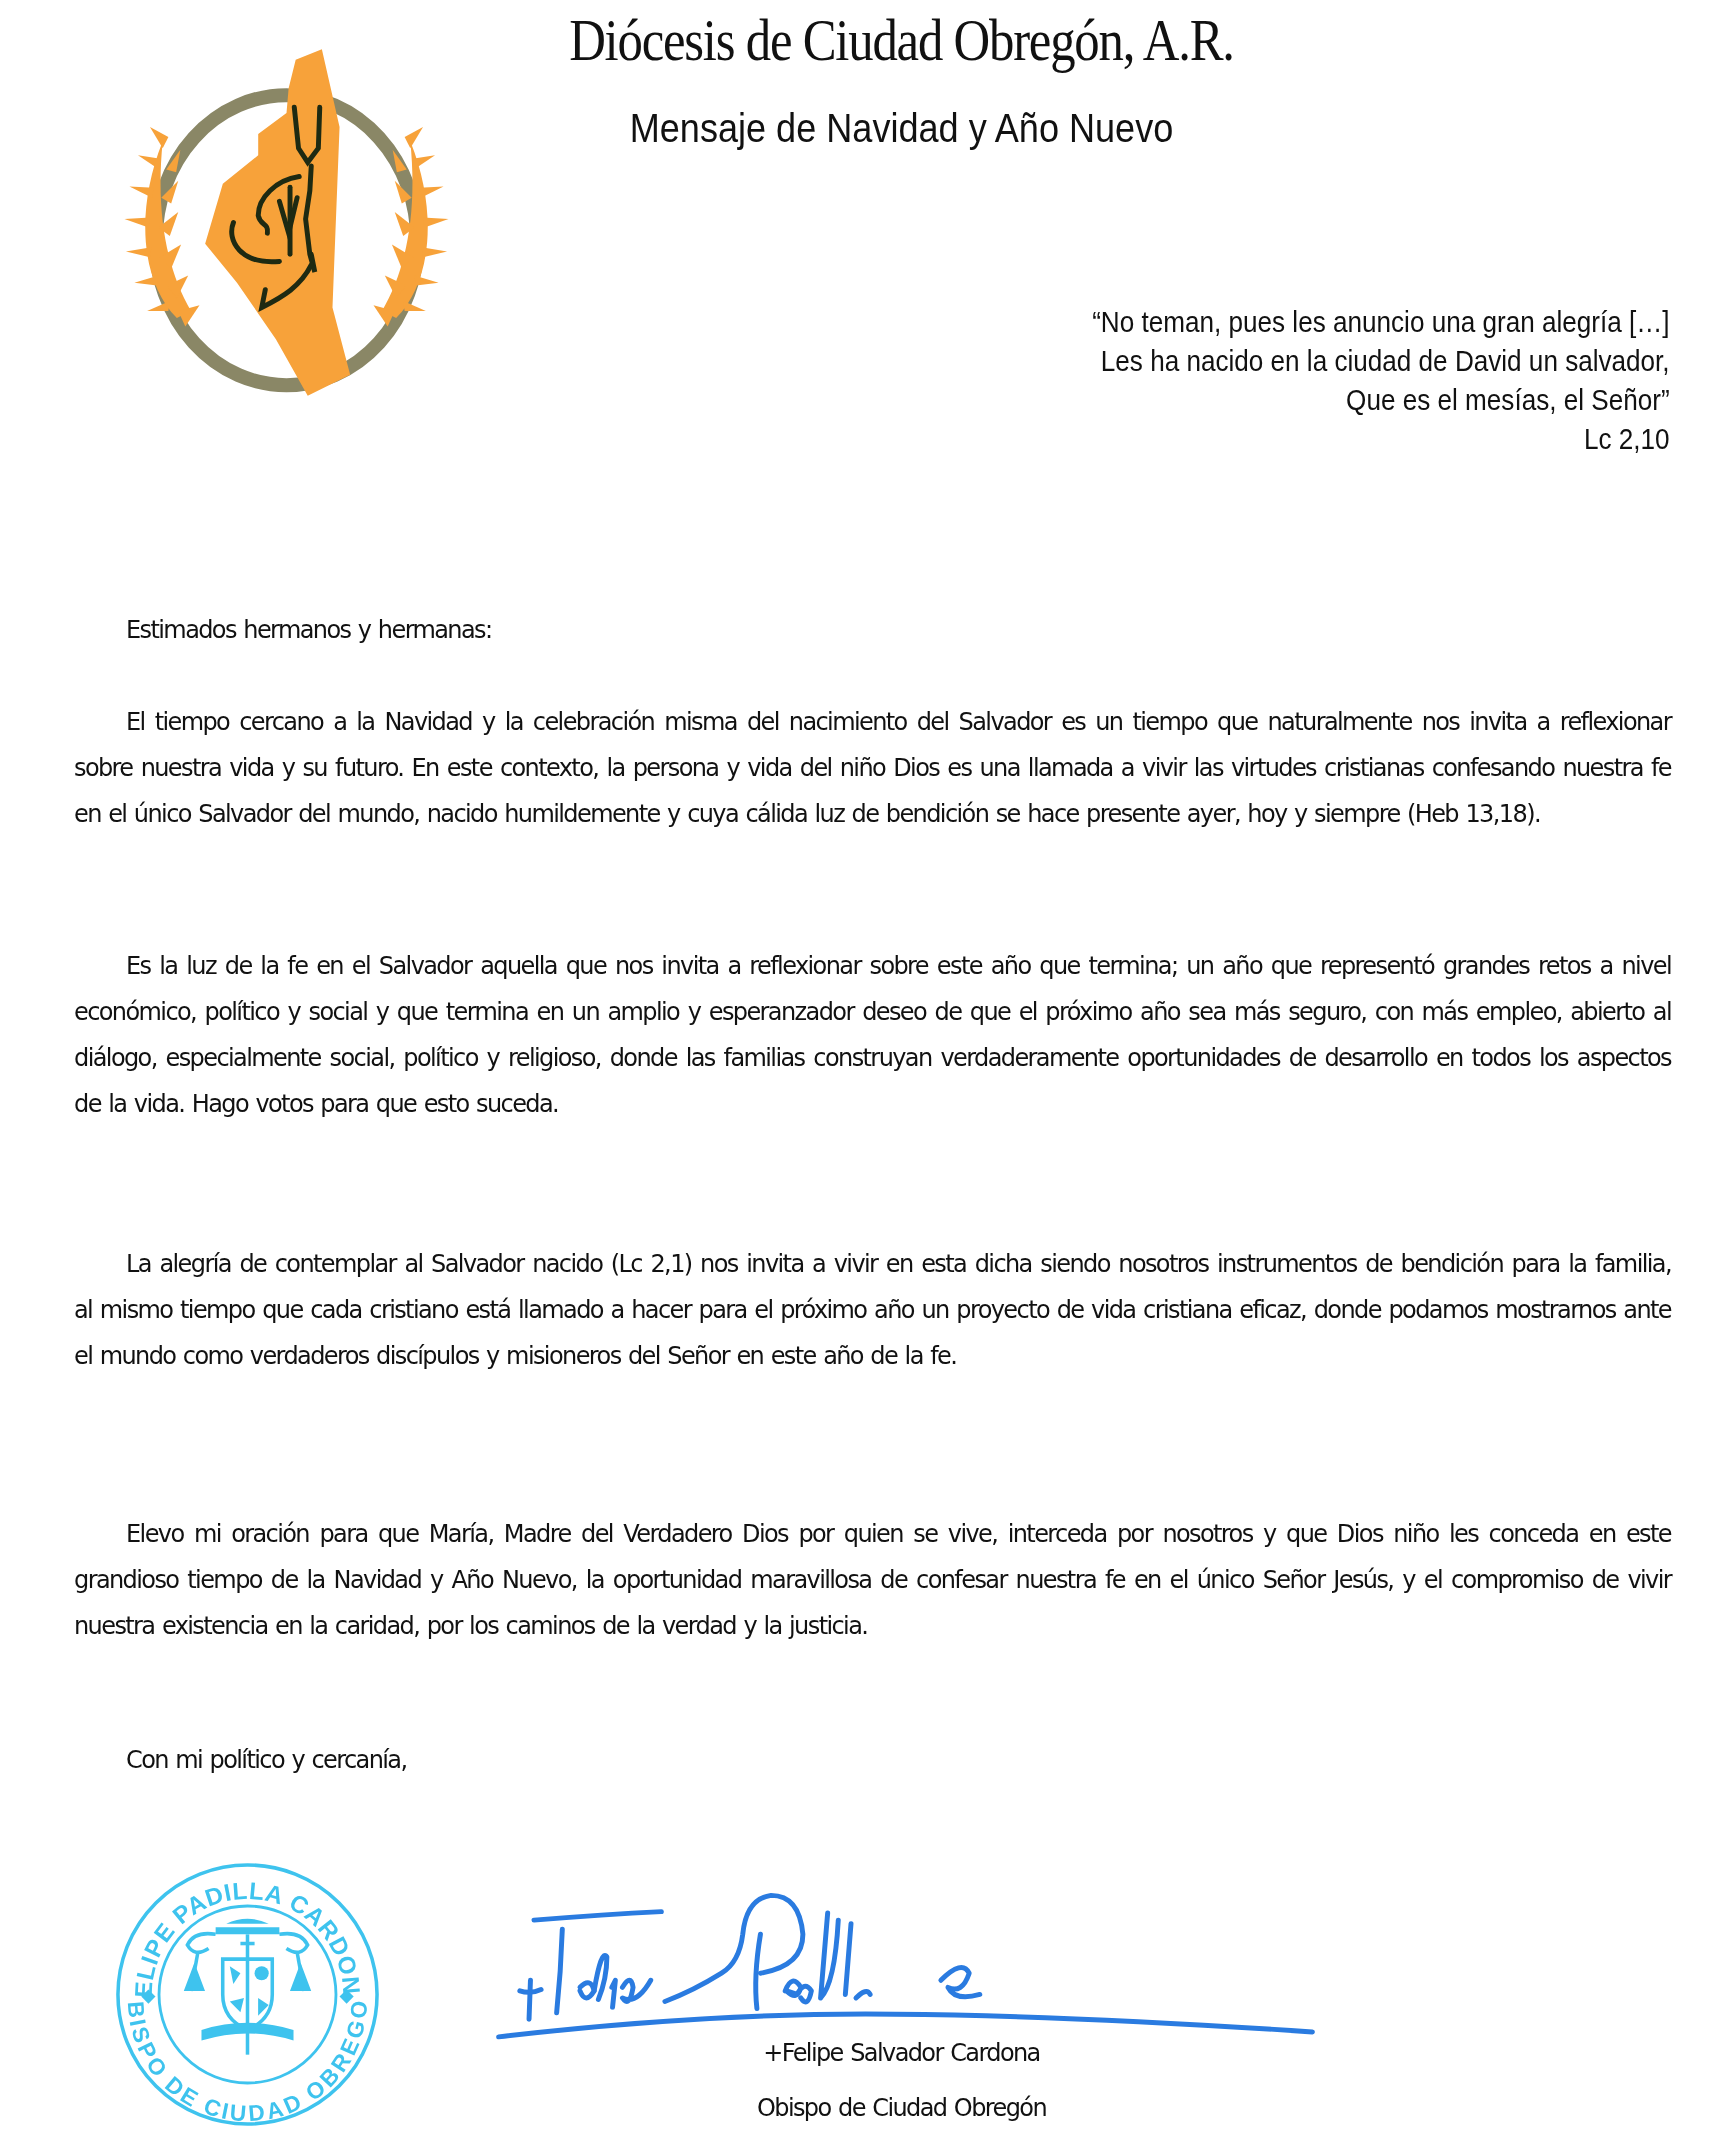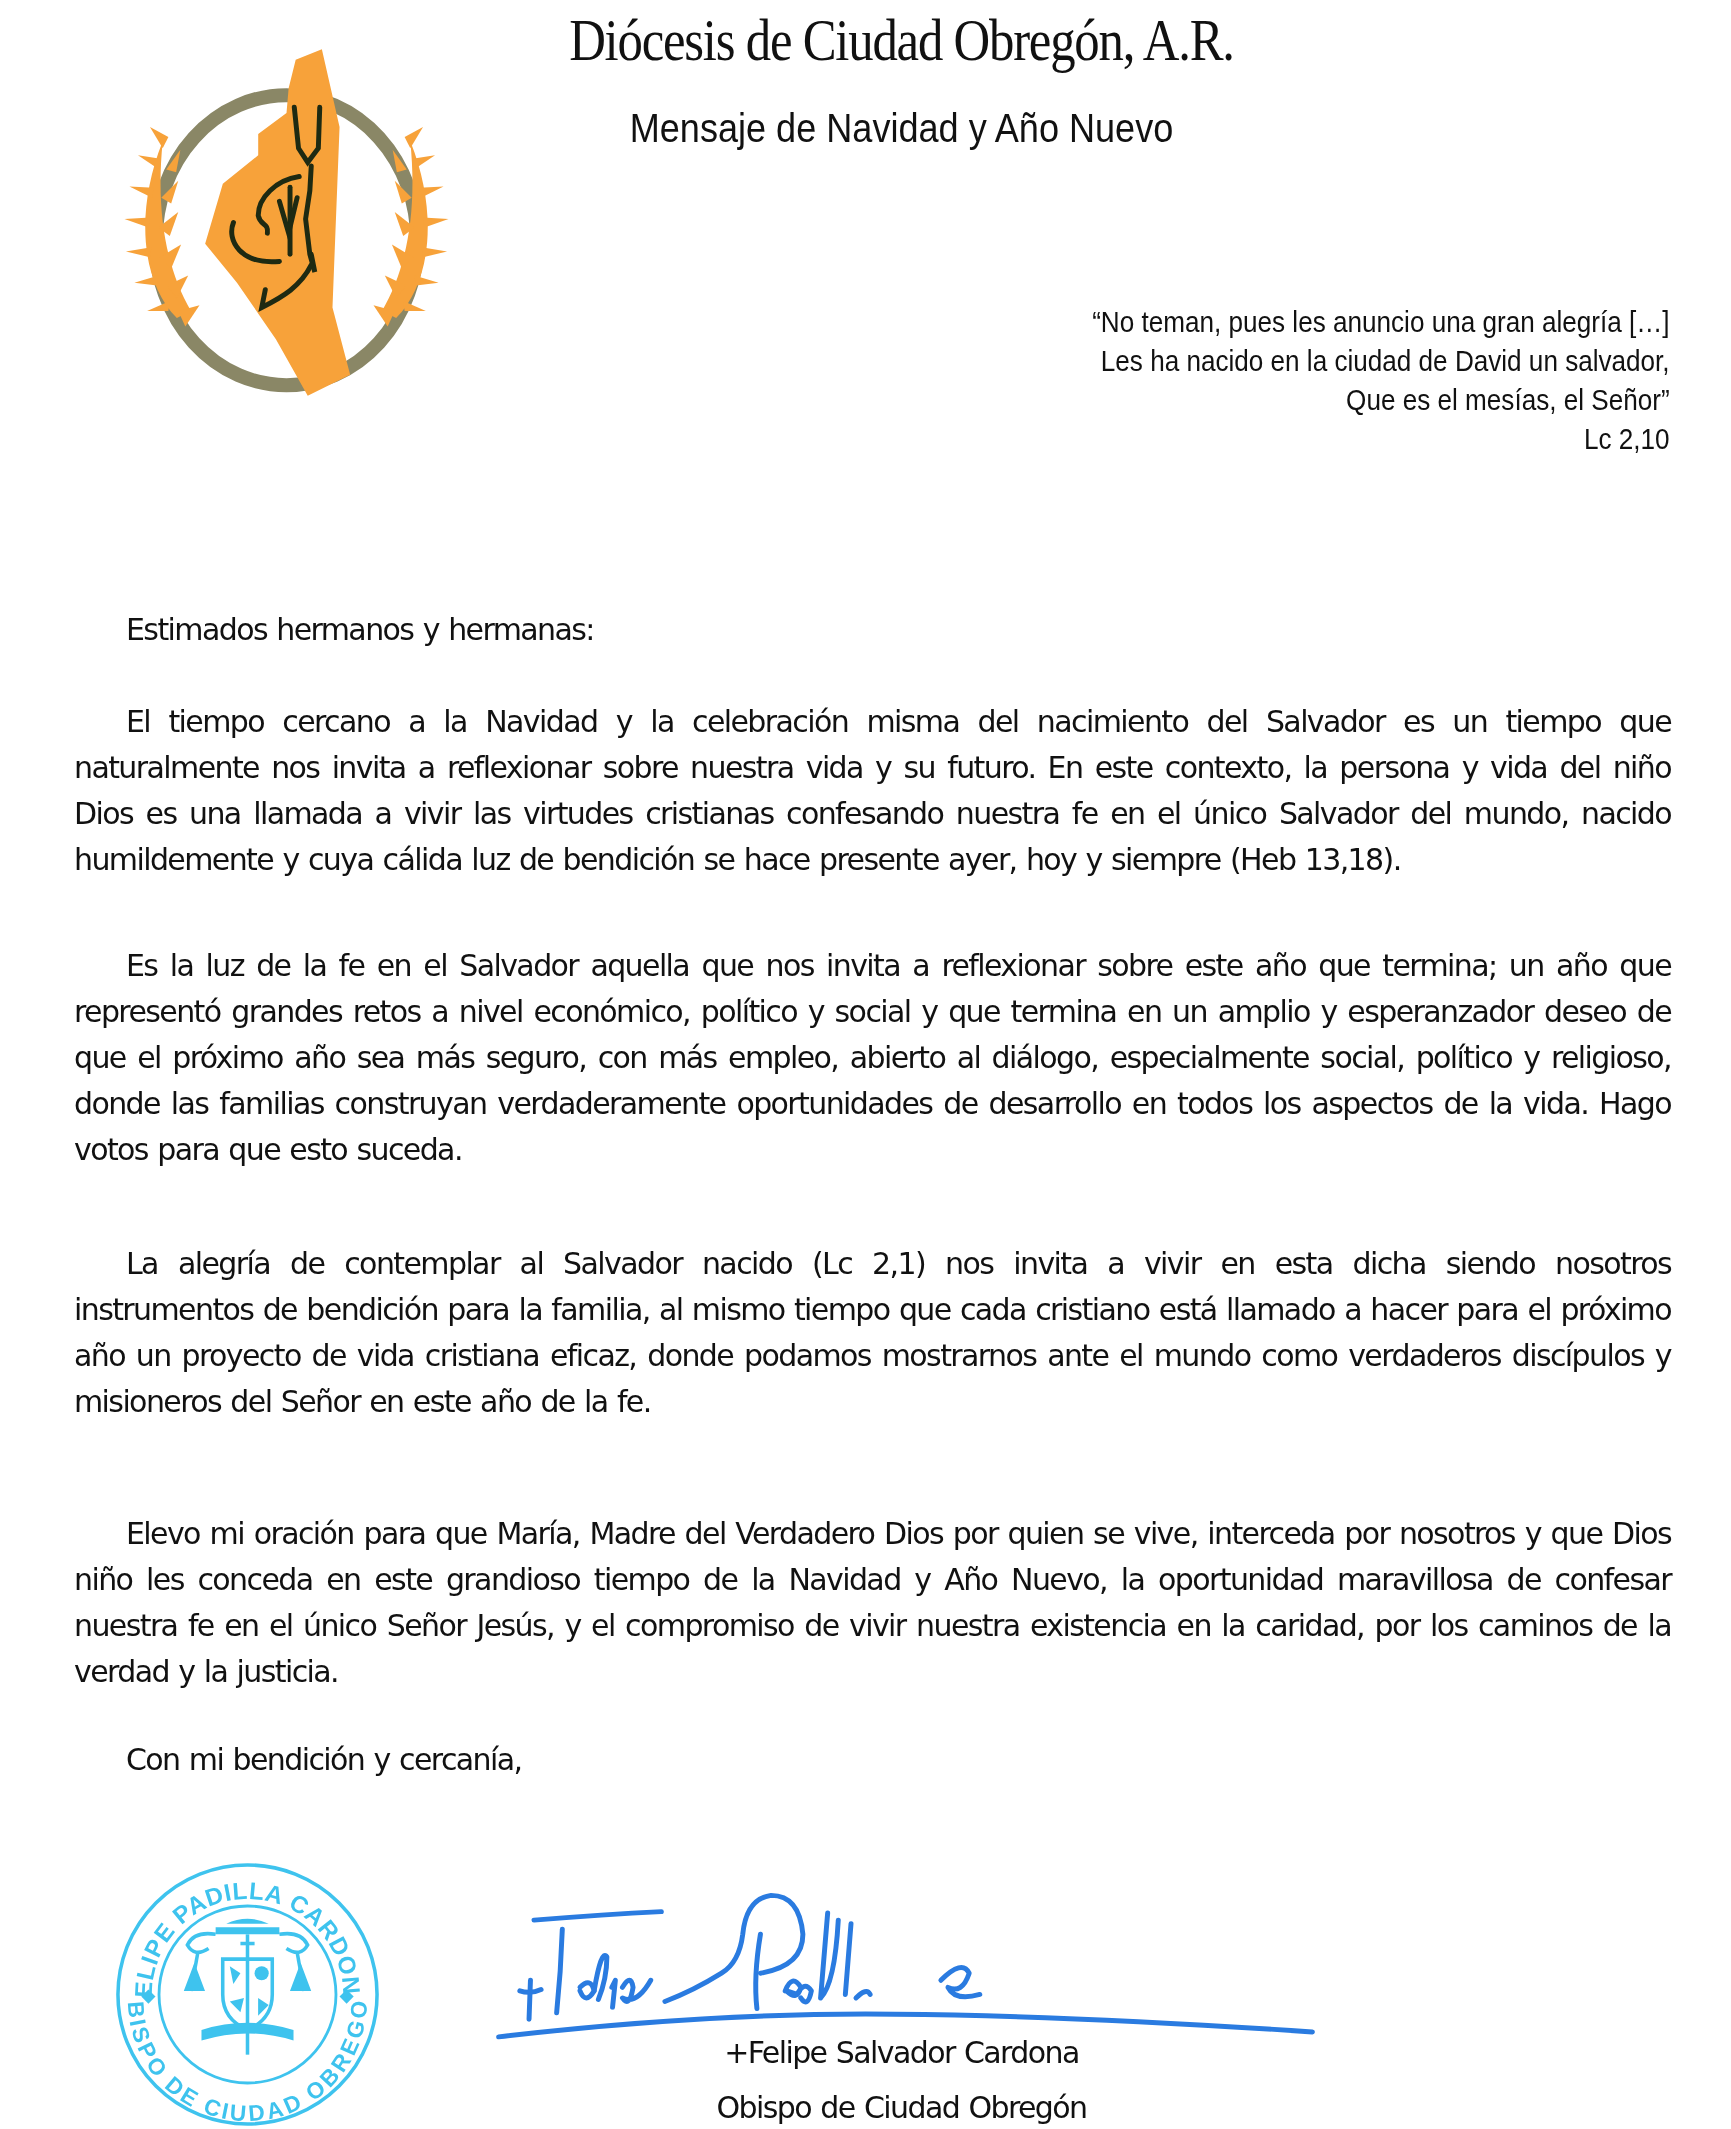--- a/index.html
+++ b/index.html
@@ -16,21 +16,21 @@
     font-family: "Liberation Sans", sans-serif; font-size: 41px;
     transform: scaleX(0.88); transform-origin: center top; white-space: nowrap;
   }
   #quote {
     right: 62px; top: 303px; text-align: right;
     font-family: "Liberation Sans", sans-serif; font-size: 29px; line-height: 39px;
     transform: scaleX(0.9); transform-origin: right top;
   }
   #quote div { white-space: nowrap; }
   .body-text {
-    font-family: "DejaVu Sans", sans-serif; font-size: 30px; line-height: 46px;
+    font-family: "DejaVu Sans", sans-serif; font-size: 24px; line-height: 46px;
     letter-spacing: -1.6px; word-spacing: 1.4px; color: #111;
   }
   .para {
     left: 74px; width: 1597px; text-align: justify; text-align-last: left;
     text-indent: 52px;
   }
   #greeting { left: 126px; top: 607px; white-space: nowrap; }
   #p1 { top: 699px; }
   #p2 { top: 943px; }
   #p3 { top: 1241px; }
@@ -105,21 +105,21 @@
   <div>Les ha nacido en la ciudad de David un salvador,</div>
   <div>Que es el mesías, el Señor”</div>
   <div>Lc 2,10</div>
 </div>
 
 <div id="greeting" class="abs body-text">Estimados hermanos y hermanas:</div>
 <p id="p1" class="abs body-text para" style="margin:0">El tiempo cercano a la Navidad y la celebración misma del nacimiento del Salvador es un tiempo que naturalmente nos invita a reflexionar sobre nuestra vida y su futuro. En este contexto, la persona y vida del niño Dios es una llamada a vivir las virtudes cristianas confesando nuestra fe en el único Salvador del mundo, nacido humildemente y cuya cálida luz de bendición se hace presente ayer, hoy y siempre (Heb 13,18).</p>
 <p id="p2" class="abs body-text para" style="margin:0">Es la luz de la fe en el Salvador aquella que nos invita a reflexionar sobre este año que termina; un año que representó grandes retos a nivel económico, político y social y que termina en un amplio y esperanzador deseo de que el próximo año sea más seguro, con más empleo, abierto al diálogo, especialmente social, político y religioso, donde las familias construyan verdaderamente oportunidades de desarrollo en todos los aspectos de la vida. Hago votos para que esto suceda.</p>
 <p id="p3" class="abs body-text para" style="margin:0">La alegría de contemplar al Salvador nacido (Lc 2,1) nos invita a vivir en esta dicha siendo nosotros instrumentos de bendición para la familia, al mismo tiempo que cada cristiano está llamado a hacer para el próximo año un proyecto de vida cristiana eficaz, donde podamos mostrarnos ante el mundo como verdaderos discípulos y misioneros del Señor en este año de la fe.</p>
 <p id="p4" class="abs body-text para" style="margin:0">Elevo mi oración para que María, Madre del Verdadero Dios por quien se vive, interceda por nosotros y que Dios niño les conceda en este grandioso tiempo de la Navidad y Año Nuevo, la oportunidad maravillosa de confesar nuestra fe en el único Señor Jesús, y el compromiso de vivir nuestra existencia en la caridad, por los caminos de la verdad y la justicia.</p>
-<div id="closing" class="abs body-text">Con mi bendición y cercanía,</div>
+<div id="closing" class="abs body-text">Con mi político y cercanía,</div>
 
 <div id="seal" class="abs">
   <svg width="269" height="269" viewBox="0 0 380 380">
     <defs>
       <path id="sealTop" d="M55 190 A135 135 0 0 1 325 190"></path>
       <path id="sealBottom" d="M45 200 A145 145 0 0 0 335 200"></path>
     </defs>
     <g stroke="#3EC3EE" fill="none">
       <circle cx="190" cy="190" r="183" stroke-width="5"></circle>
       <circle cx="190" cy="190" r="125" stroke-width="4"></circle>

